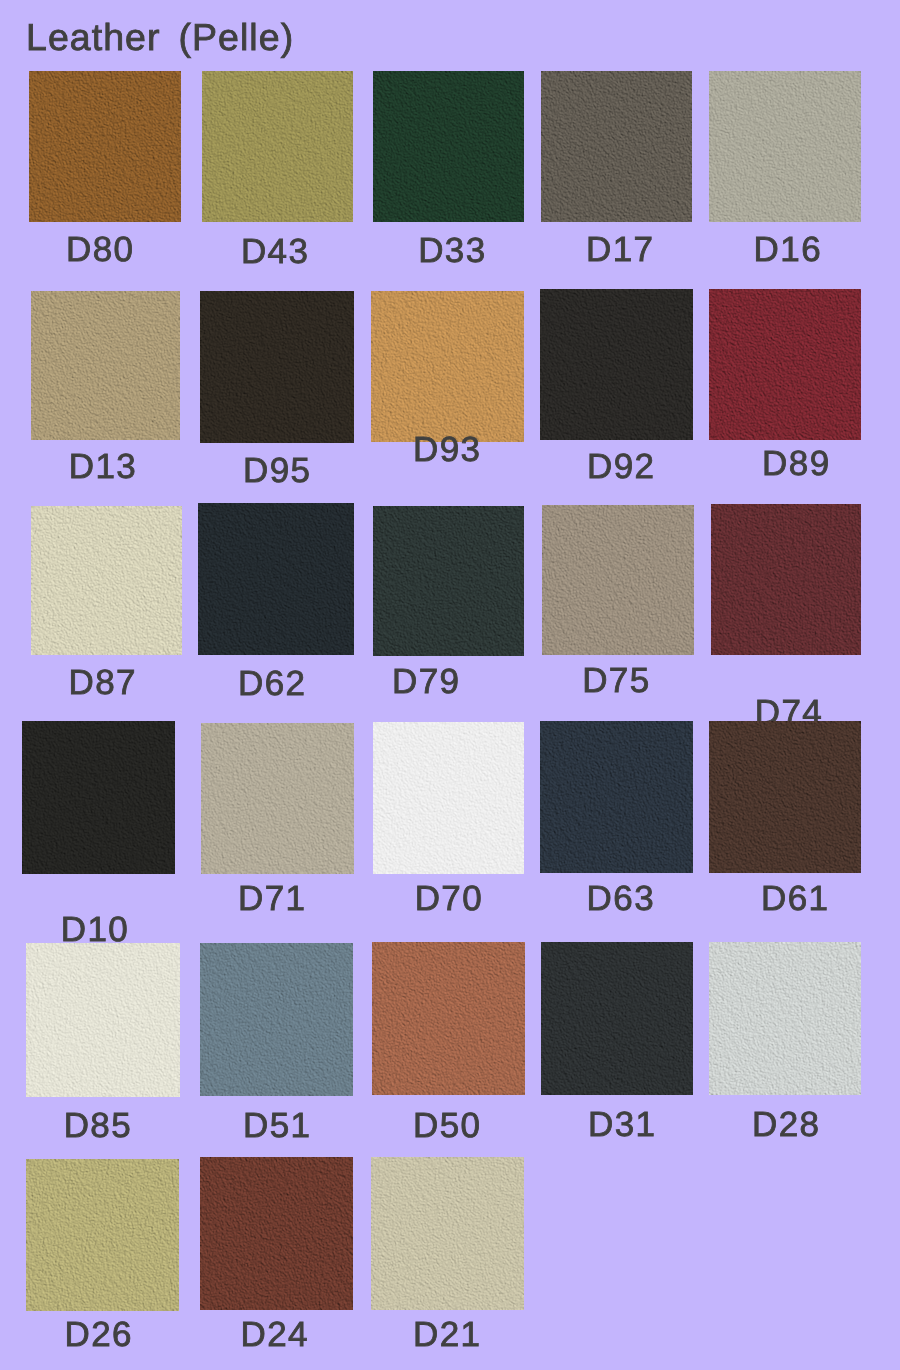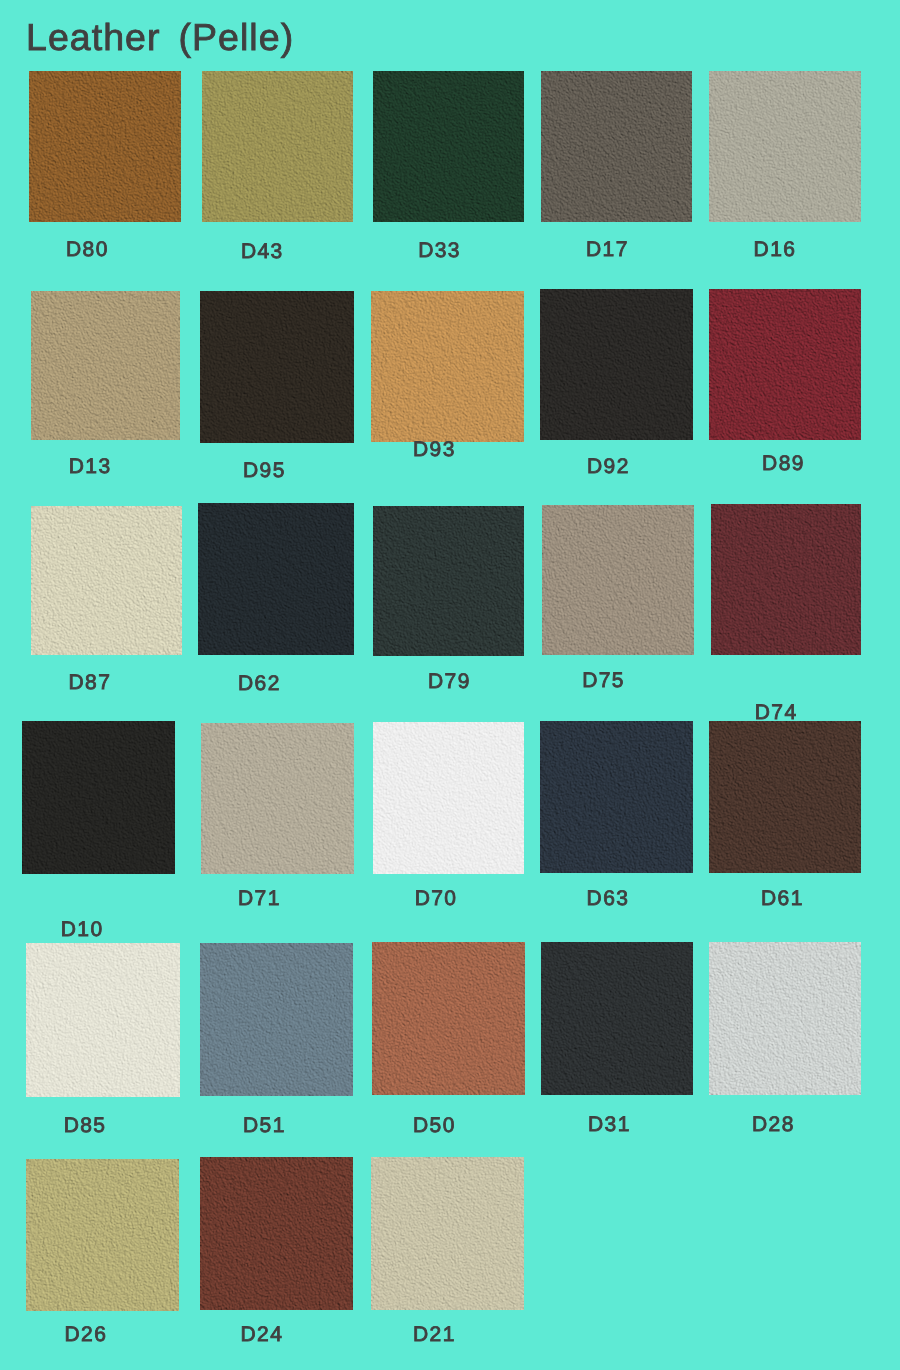--- a/index.html
+++ b/index.html
@@ -1,25 +1,25 @@
 <!DOCTYPE html>
 <html><head>
 <meta charset="utf-8">
 <title>Leather (Pelle)</title>
 <style>
   html,body{margin:0;padding:0;background:#ffffff;}
   body{width:900px;height:1370px;font-family:"Liberation Sans",sans-serif;-webkit-font-smoothing:antialiased;text-rendering:geometricPrecision;}
-  .page{position:relative;width:900px;height:1370px;overflow:hidden;background:#5eead4;}
+  .page{position:relative;width:900px;height:1370px;overflow:hidden;background:#c4b5fd;}
   .title{position:absolute;left:26px;top:14.8px;font-size:37.5px;line-height:44px;
          color:#404040;letter-spacing:1.05px;word-spacing:-2.5px;font-weight:400;
          white-space:pre;transform-origin:left top;-webkit-text-stroke:0.85px #404040;}
   .cell{position:absolute;left:0;top:0;}
   .swatch{position:absolute;overflow:hidden;display:block;}
   .swatch svg{display:block;}
-  .lbl{position:absolute;font-size:21px;line-height:32px;color:#404040;white-space:nowrap;
+  .lbl{position:absolute;font-size:35px;line-height:32px;color:#404040;white-space:nowrap;
        font-weight:400;letter-spacing:1.4px;-webkit-text-stroke:0.85px #404040;}
   #tdefs{position:absolute;width:0;height:0;overflow:hidden;left:0;top:0;}
 </style>
 </head>
 <body>
 
 <div class="page">
   <div class="title">Leather  (Pelle)</div>
   <div id="grid">
       <div class="cell">
@@ -117,21 +117,21 @@
           </svg>
         </div>
         <div class="lbl" style="left:238px;top:667.7px">D62</div>
       </div>
       <div class="cell">
         <div class="swatch" style="left:372.5px;top:506px;width:151.5px;height:150px;background:#2c3735">
           <svg width="151.5" height="150">
             <rect width="151.5" height="150" filter="url(#lth12)"></rect>
           </svg>
         </div>
-        <div class="lbl" style="left:428px;top:665.7px">D79</div>
+        <div class="lbl" style="left:392px;top:665.7px">D79</div>
       </div>
       <div class="cell">
         <div class="swatch" style="left:542px;top:505px;width:152px;height:150px;background:#9a8e7d">
           <svg width="152" height="150">
             <rect width="152" height="150" filter="url(#lth13)"></rect>
           </svg>
         </div>
         <div class="lbl" style="left:582.2px;top:664.7px">D75</div>
       </div>
       <div class="cell">

